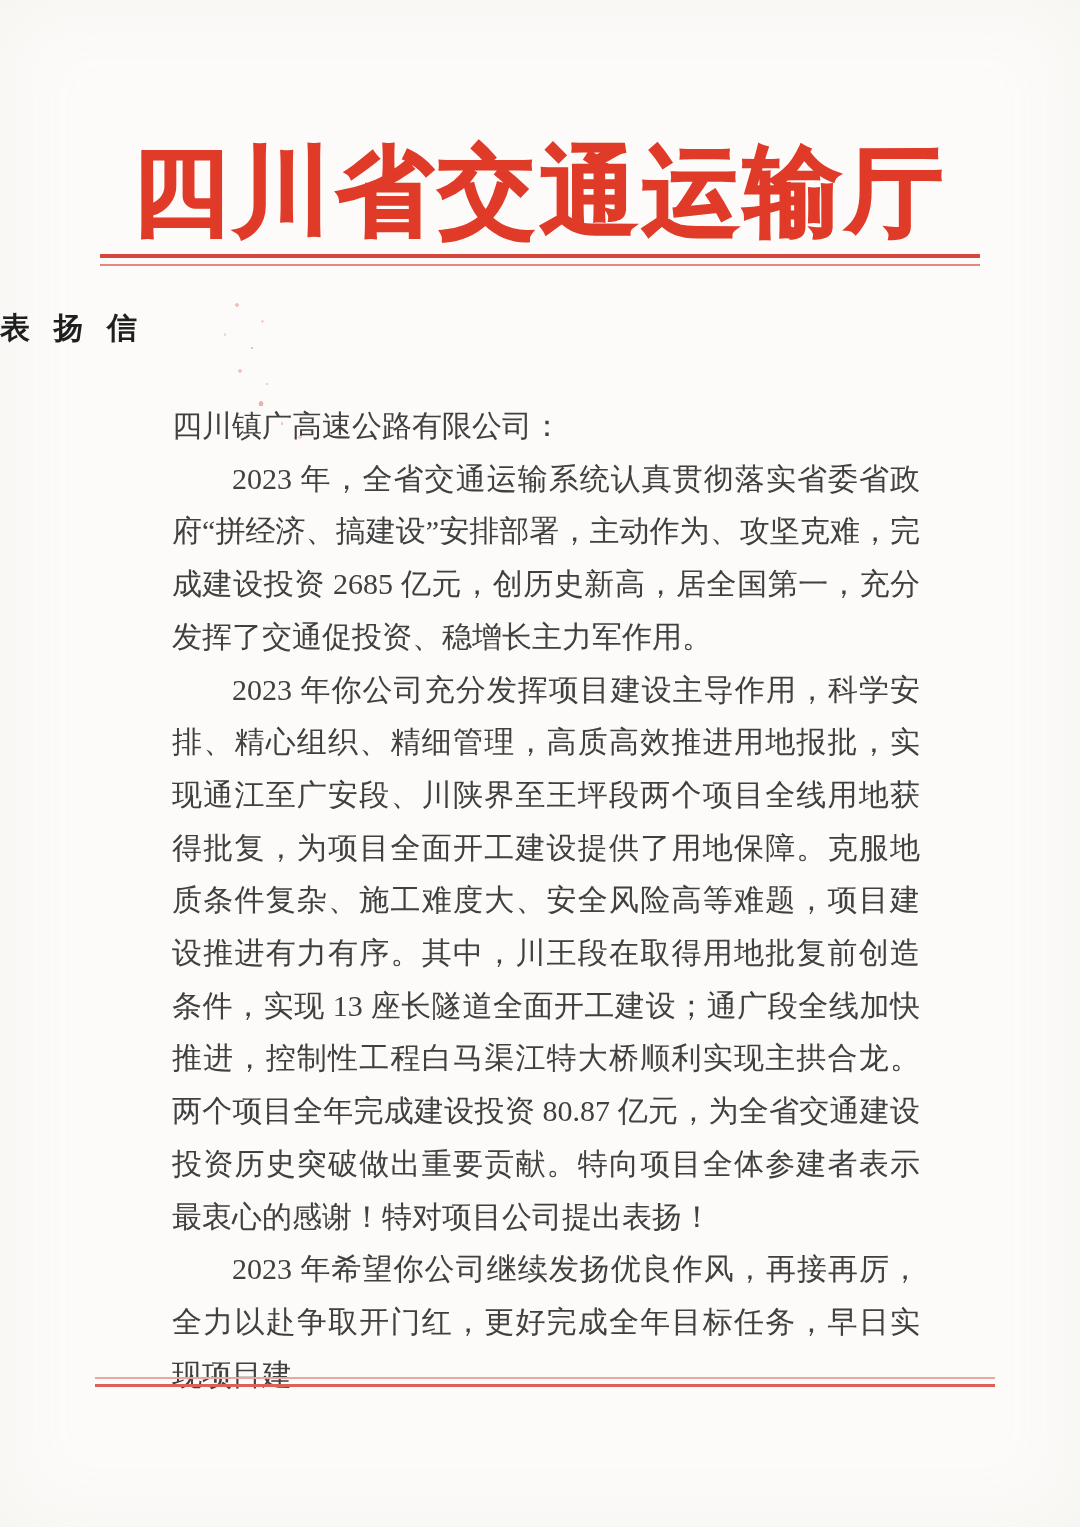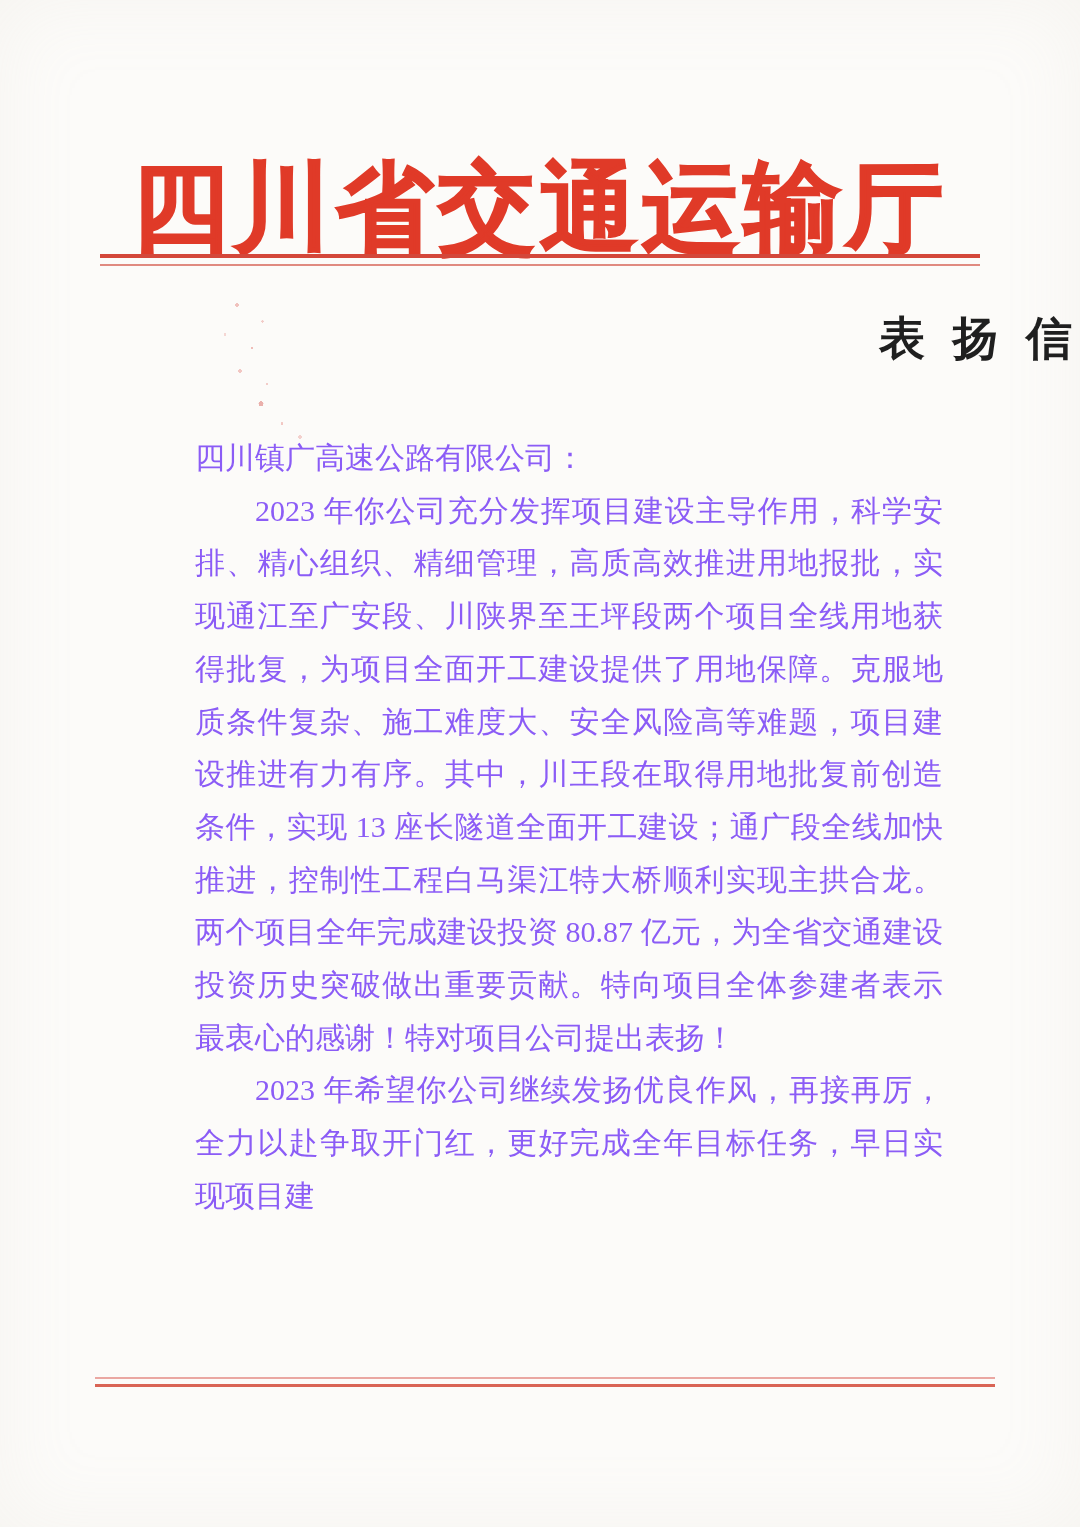--- a/index.html
+++ b/index.html
@@ -12,21 +12,21 @@
     position: relative;
     width: 1080px;
     height: 1527px;
     background: #fcfbf9;
     overflow: hidden;
     box-shadow: inset 0 0 80px rgba(205,195,185,0.12);
   }
   
   .letterhead {
     position: absolute;
-    top: 156px;
+    top: 140px;
     left: 0;
     width: 100%;
     text-align: center;
     color: #e03a28;
     font-size: 97px;
     font-weight: 900;
     letter-spacing: 5px;
     line-height: 1.1;
     -webkit-text-stroke: 2px #e03a28;
     white-space: nowrap;
@@ -58,38 +58,37 @@
       radial-gradient(circle 4px at 44% 72%, rgba(200,40,32,.65) 0 60%, transparent 65%),
       radial-gradient(circle 2px at 58% 84%, rgba(214,62,52,.5) 0 60%, transparent 65%),
       radial-gradient(circle 3px at 70% 92%, rgba(214,62,52,.4) 0 60%, transparent 65%),
       radial-gradient(circle 2px at 20% 30%, rgba(214,62,52,.35) 0 60%, transparent 65%);
   }
   .doc-title {
     position: absolute;
     top: 308px;
     left: 0;
     width: 100%;
-    text-align: right;
+    text-align: left;
     color: #1f1f1f;
-    font-size: 46px;
+    font-size: 30px;
     font-weight: bold;
     letter-spacing: 8px;
     white-space: nowrap;
   }
   .letter-body {
     position: absolute;
-    top: 432px;
+    top: 400px;
     left: 172px;
     width: 748px;
-    color: #8b5cf6;
+    color: #404040;
     font-size: 30px;
     line-height: 52.7px;
     text-align: justify;
     text-justify: inter-ideograph;
-    margin-left: 23px;
   }
   .letter-body p {
     margin: 0;
     padding: 0;
   }
   .letter-body p.para {
     text-indent: 2em;
   }
   
   .rule-bottom {
@@ -110,19 +109,20 @@
   <div class="letterhead">四川省交通运输厅</div>
 
   <div class="rule-top"></div>
 
   <div class="stamp-bleed"></div>
 
   <div class="doc-title">表 扬 信</div>
 
   <div class="letter-body">
     <p class="salutation">四川镇广高速公路有限公司：</p>
+    <p class="para">2023 年，全省交通运输系统认真贯彻落实省委省政府“拼经济、搞建设”安排部署，主动作为、攻坚克难，完成建设投资 2685 亿元，创历史新高，居全国第一，充分发挥了交通促投资、稳增长主力军作用。</p>
     <p class="para">2023 年你公司充分发挥项目建设主导作用，科学安排、精心组织、精细管理，高质高效推进用地报批，实现通江至广安段、川陕界至王坪段两个项目全线用地获得批复，为项目全面开工建设提供了用地保障。克服地质条件复杂、施工难度大、安全风险高等难题，项目建设推进有力有序。其中，川王段在取得用地批复前创造条件，实现 13 座长隧道全面开工建设；通广段全线加快推进，控制性工程白马渠江特大桥顺利实现主拱合龙。两个项目全年完成建设投资 80.87 亿元，为全省交通建设投资历史突破做出重要贡献。特向项目全体参建者表示最衷心的感谢！特对项目公司提出表扬！</p>
     <p class="para">2023 年希望你公司继续发扬优良作风，再接再厉，全力以赴争取开门红，更好完成全年目标任务，早日实现项目建</p>
   </div>
 
   <div class="rule-bottom"></div>
 
 </div>
 
 </body></html>

